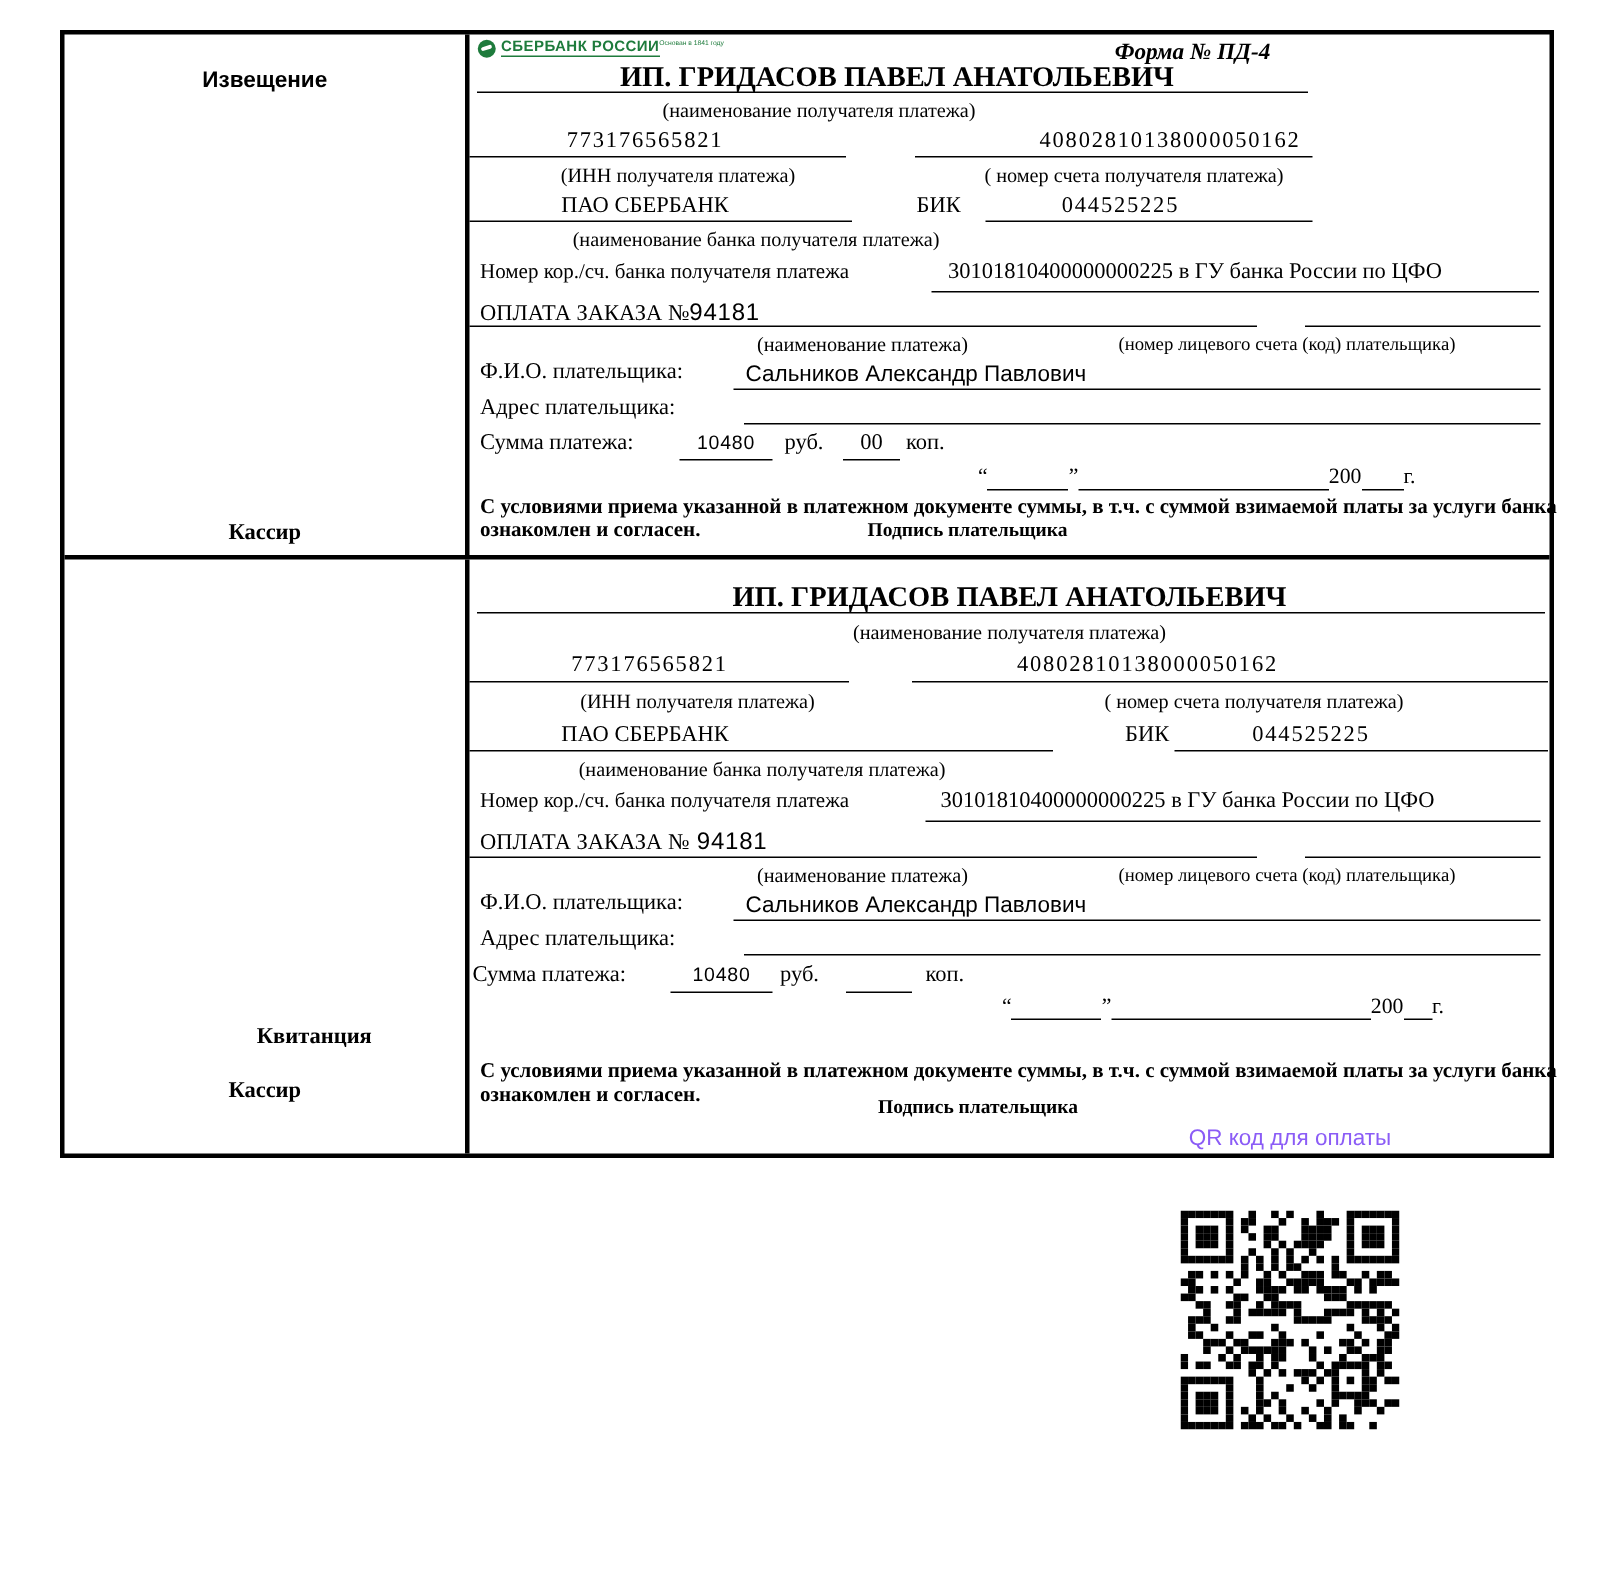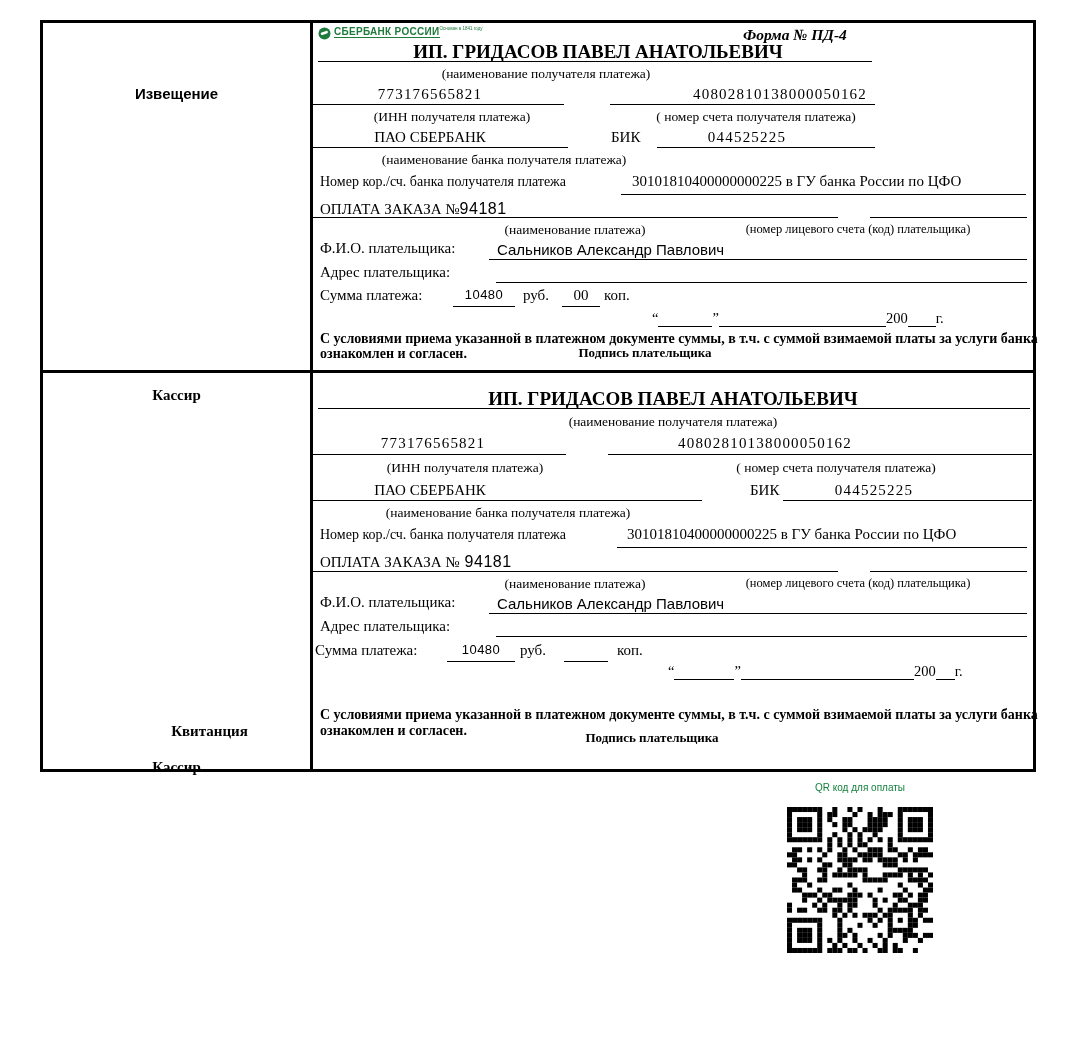--- a/index.html
+++ b/index.html
@@ -7,40 +7,40 @@
         font-family:"Liberation Serif",serif;color:#000;}
   .slip{position:absolute;left:40px;top:20px;width:990px;height:746px;border:3px solid #000;}
   .row{position:relative;display:flex;}
   .row2{border-top:3px solid #000;}
   .side{position:relative;width:267px;border-right:3px solid #000;flex:none;}
   .main{position:relative;width:720px;flex:none;}
   .abs{position:absolute;}
   .serif{font-family:"Liberation Serif",serif;}
   .sans{font-family:"Liberation Sans",sans-serif;}
   .ctr{text-align:center;}
-  .side-label{position:absolute;left:0;width:100%;text-align:center;font-size:15px;font-weight:bold;margin-top:40px;}
+  .side-label{position:absolute;left:0;width:100%;text-align:center;font-size:15px;font-weight:bold;}
   .cap{font-size:13.5px;text-align:center;white-space:nowrap;}
   .fld{font-size:15px;white-space:nowrap;}
   .fld-sm{font-size:14px;white-space:nowrap;}
   .val{font-size:15px;letter-spacing:1.2px;white-space:nowrap;}
   .ln{border-bottom:1.5px solid #000;height:0;}
   .fbox{border-bottom:1.5px solid #000;height:19px;text-align:center;white-space:nowrap;}
   .hdr{font-size:19px;font-weight:bold;white-space:nowrap;}
   .title{font-size:15.5px;font-weight:bold;font-style:italic;white-space:nowrap;}
   .agr{font-size:14px;font-weight:bold;white-space:nowrap;}
   .sig{font-size:13px;font-weight:bold;white-space:nowrap;}
   .dt{display:flex;align-items:flex-end;font-size:14.5px;white-space:nowrap;}
   .dl{display:inline-block;border-bottom:1.5px solid #000;height:17px;}
   .logo{display:flex;align-items:flex-start;gap:3px;}
   .logo-text{display:flex;flex-direction:row;}
   .logo-name{font-family:"Liberation Sans",sans-serif;font-size:10px;font-weight:bold;
              color:#1e7b3c;border-bottom:1.2px solid #1e7b3c;letter-spacing:.3px;white-space:nowrap;}
   .logo-tag{font-family:"Liberation Sans",sans-serif;font-size:4.5px;color:#1e7b3c;white-space:nowrap;}
-  .qr-label{position:absolute;left:760px;top:782px;width:200px;text-align:center;
-            font-family:"Liberation Sans",sans-serif;font-size:10px;color:#15803d;}
+  .qr-label{position:absolute;left:760px;top:750px;width:200px;text-align:center;
+            font-family:"Liberation Sans",sans-serif;font-size:15px;color:#8b5cf6;}
   .qr-svg{position:absolute;left:787px;top:807px;}
   .ordnum{font-family:"Liberation Sans",sans-serif;font-size:16px;letter-spacing:.5px;}
   .amount{font-family:"Liberation Sans",sans-serif;font-size:13px;letter-spacing:.5px;}
   .fio-val{font-family:"Liberation Sans",sans-serif;font-size:15px;white-space:nowrap;}
 </style>
 </head>
 <body>
 
 <div class="page">
   <div class="slip">

